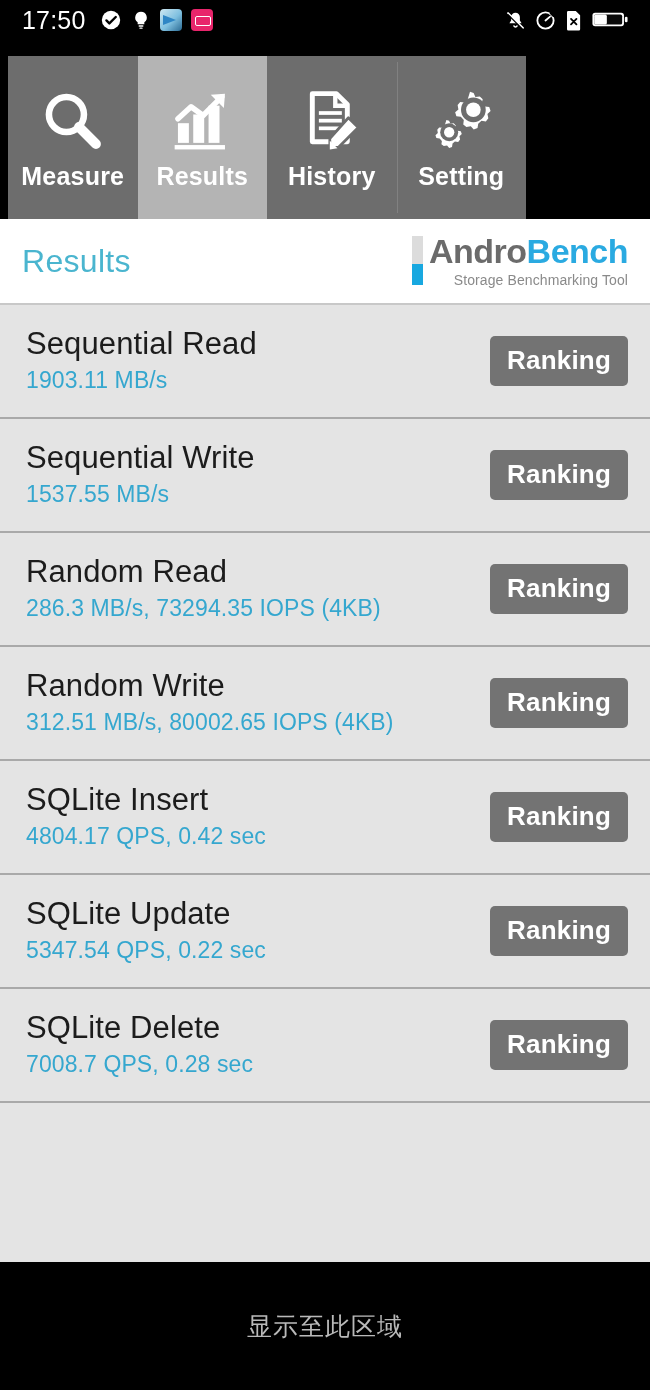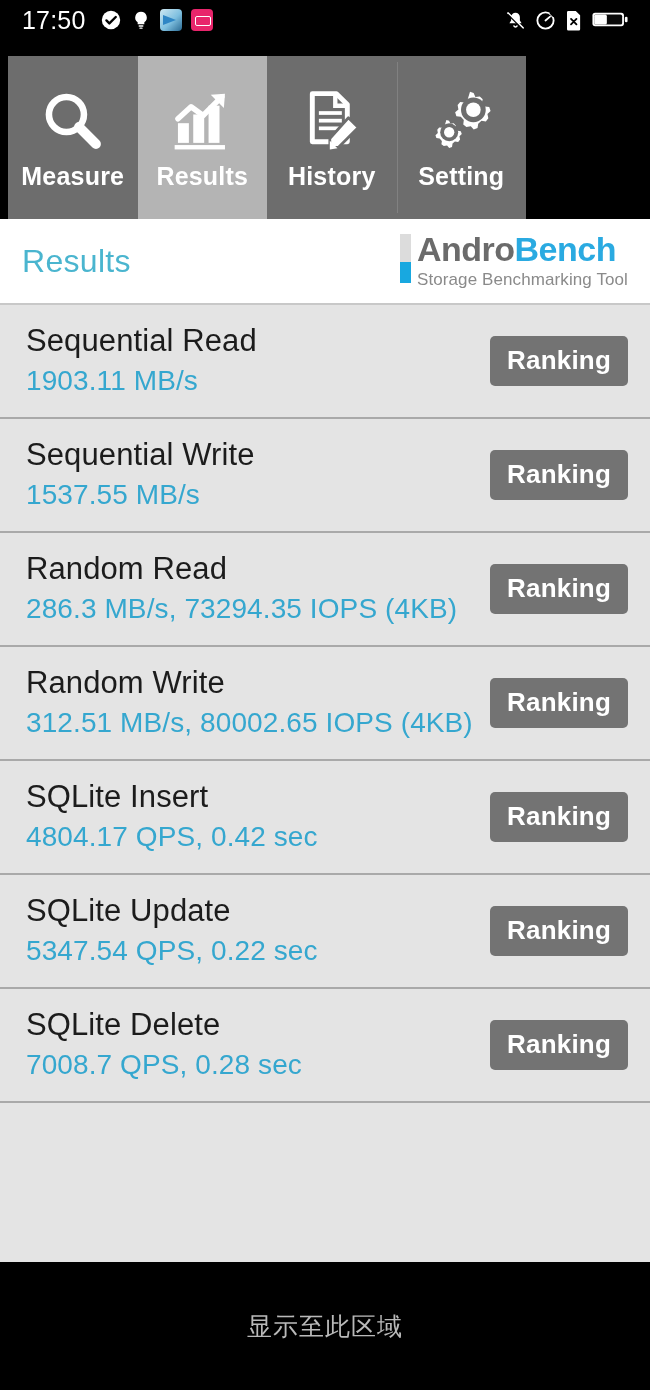--- a/index.html
+++ b/index.html
@@ -133,21 +133,21 @@
   #brand-text { display: flex; flex-direction: column; }
   #brand-name {
     font-size: 34px;
     font-weight: bold;
     line-height: 1;
     letter-spacing: -0.5px;
   }
   #brand-andro { color: #6b6b6b; }
   #brand-bench { color: #2aaae1; }
   #brand-tagline {
-    font-size: 17px;
+    font-size: 14px;
     color: #8a8a8a;
     text-align: right;
     margin-top: 4px;
     letter-spacing: 0.1px;
   }
 
   
   #results-list {
     position: absolute;
     top: 305px; left: 0;
@@ -167,21 +167,21 @@
     justify-content: center;
   }
   .row-texts { display: flex; flex-direction: column; justify-content: center; }
   .row-title {
     font-size: 31px;
     color: #1c1c1c;
     line-height: 1.12;
     letter-spacing: 0.1px;
   }
   .row-value {
-    font-size: 28px;
+    font-size: 23px;
     color: #35a7cf;
     line-height: 1.25;
     margin-top: 5px;
     letter-spacing: 0.1px;
   }
   .ranking-btn {
     margin-left: auto;
     background: #737373;
     color: #ffffff;
     font-size: 26px;

